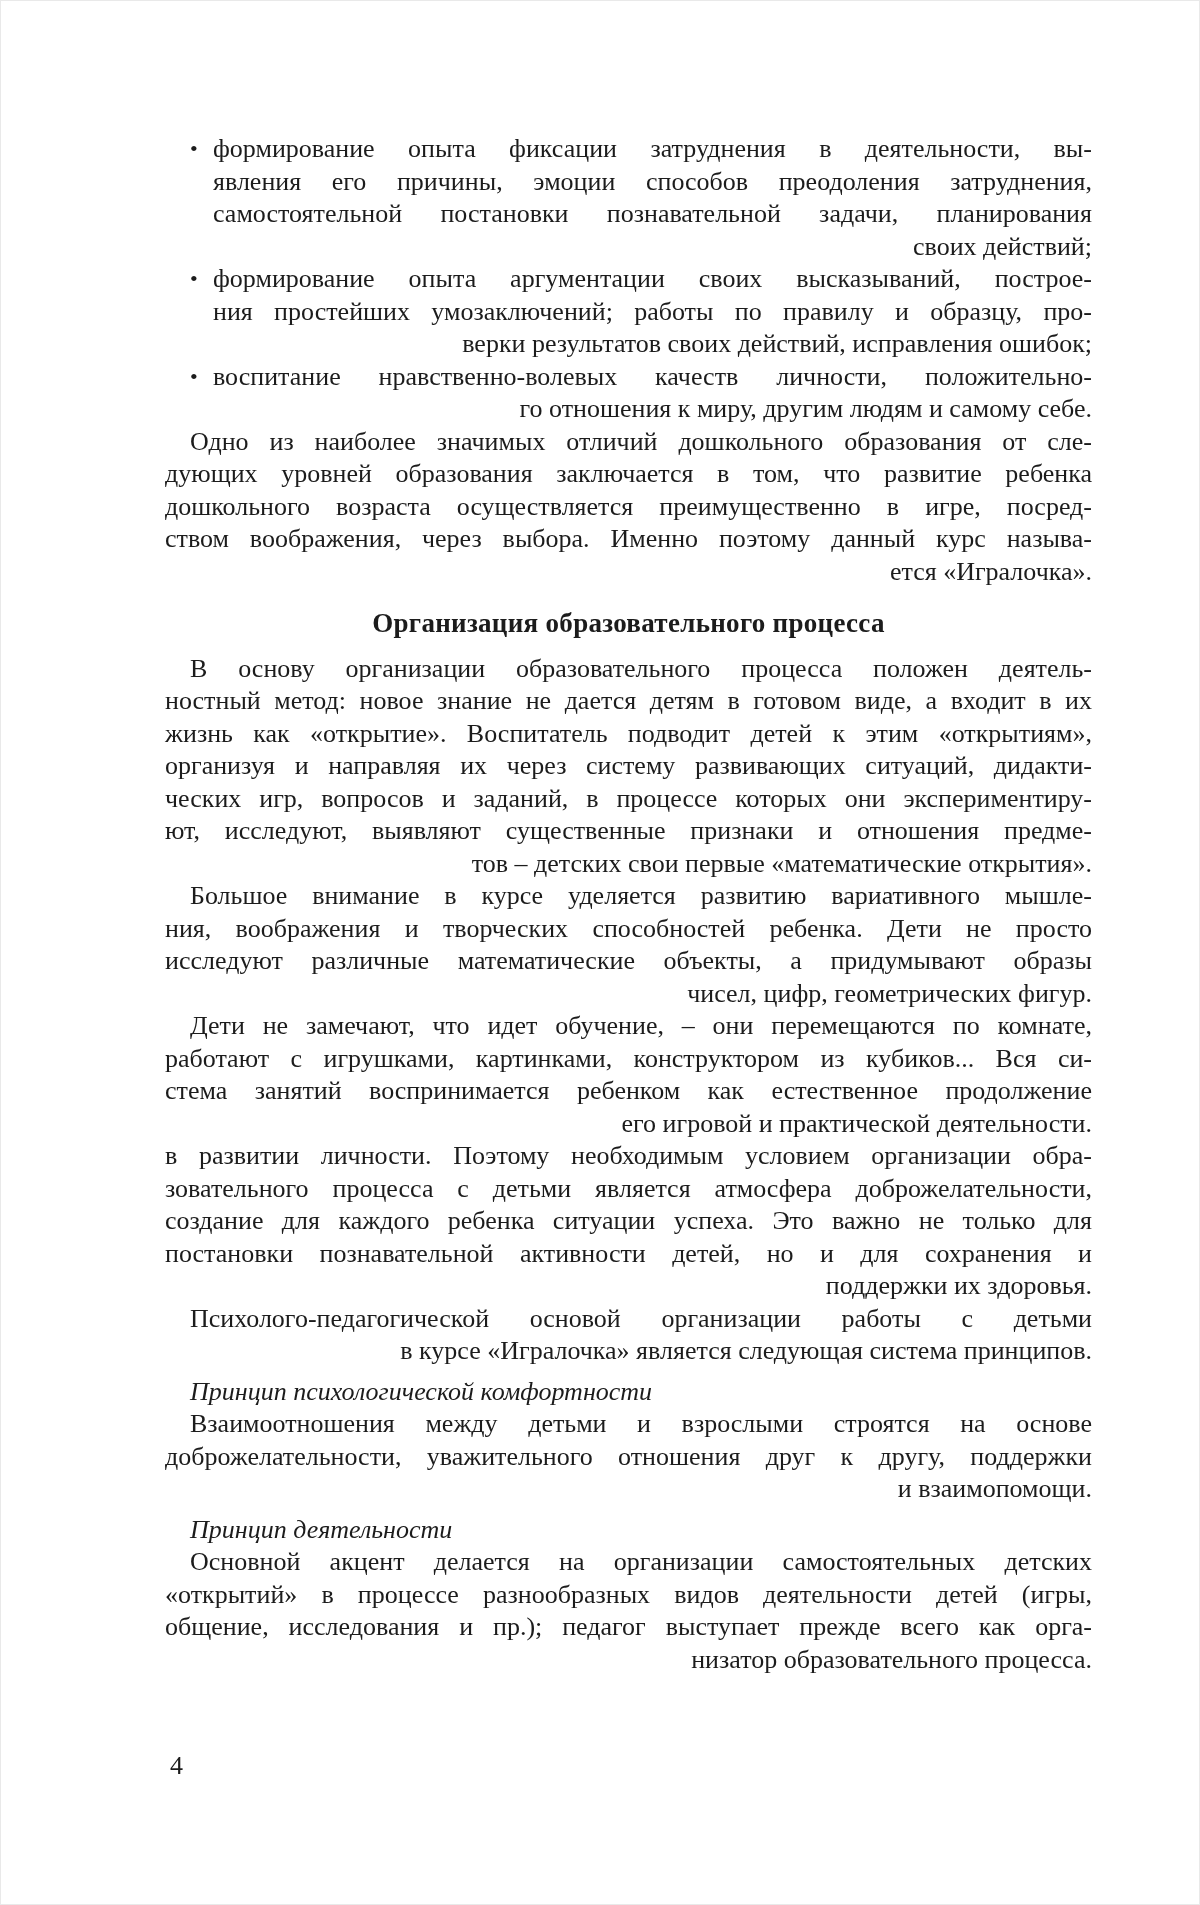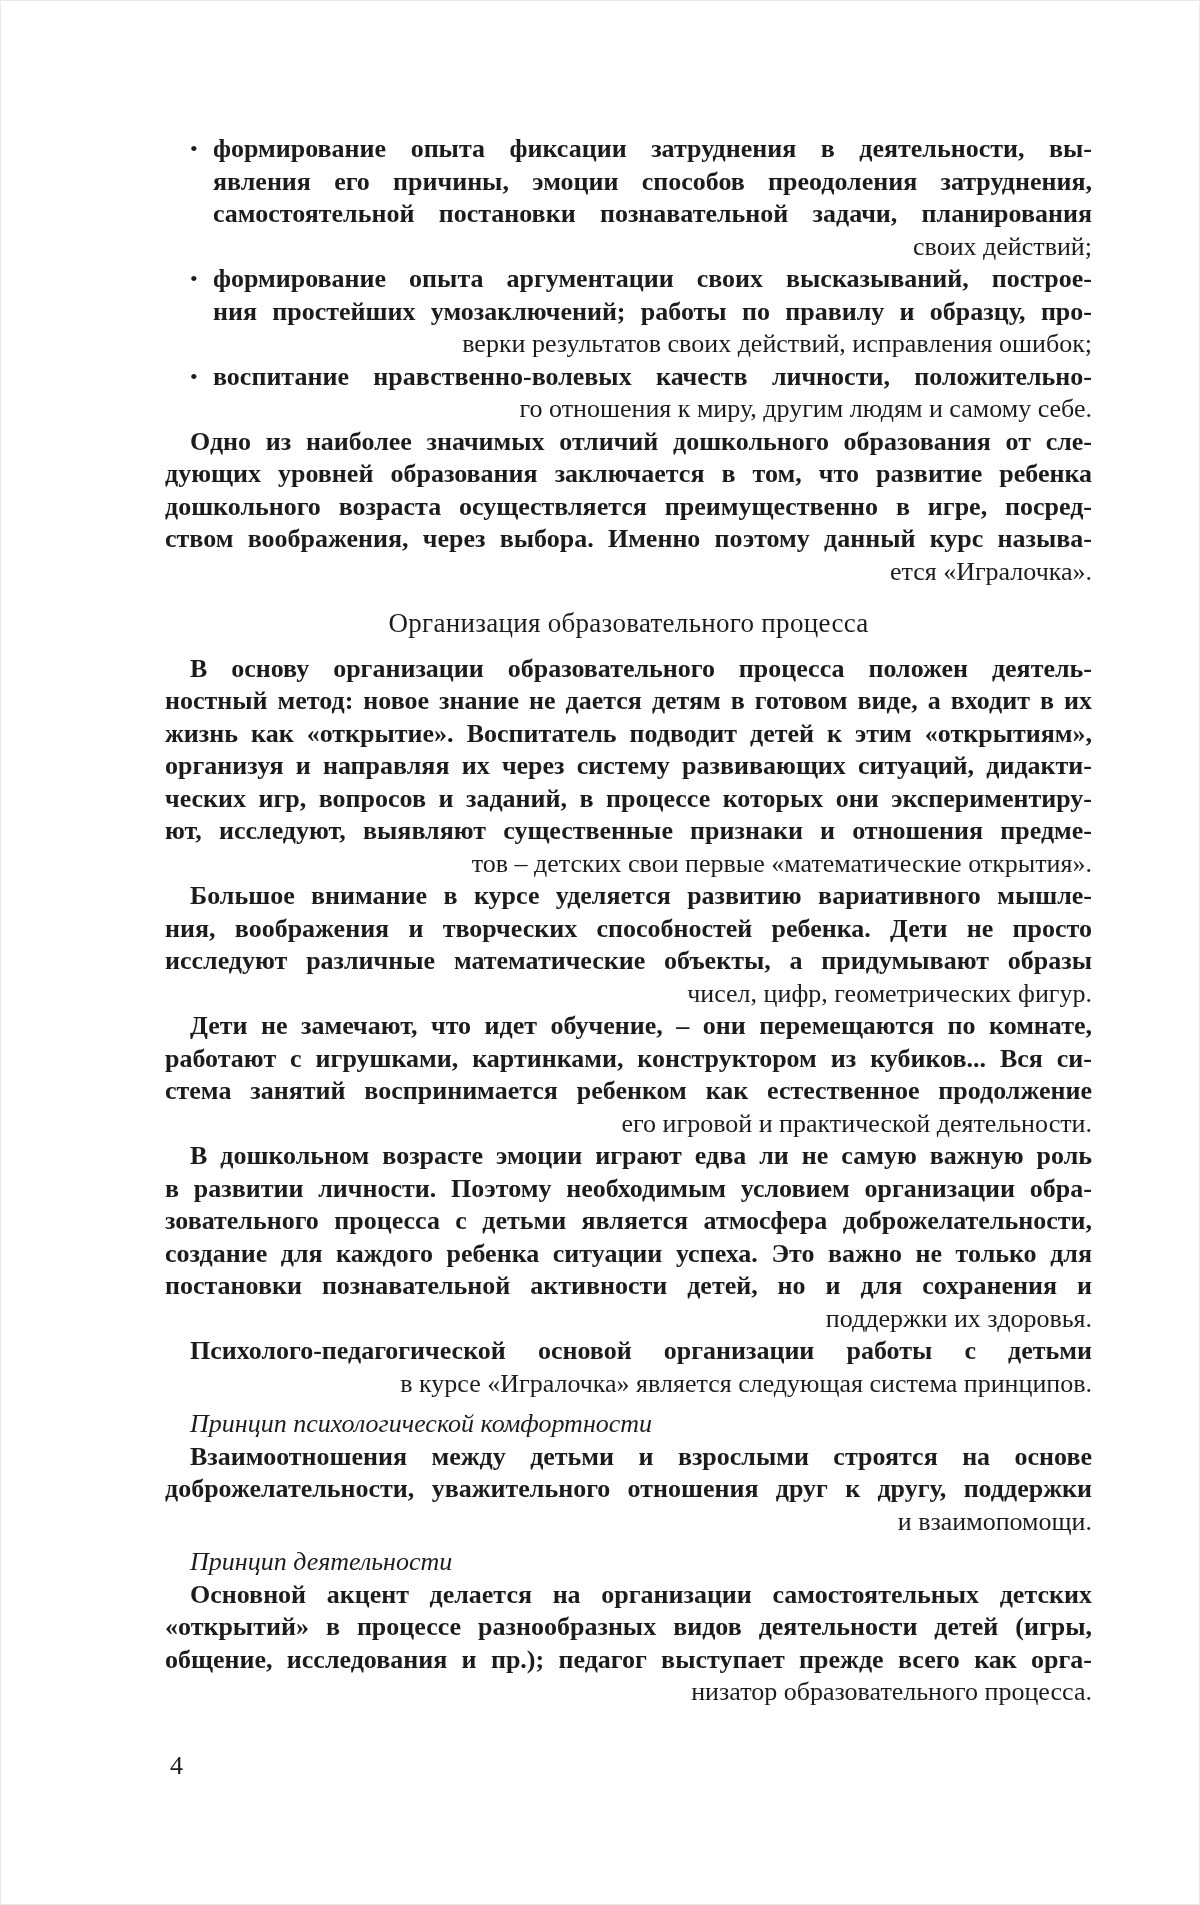--- a/index.html
+++ b/index.html
@@ -21,33 +21,32 @@
   }
   .block { margin: 0; }
   .line {
     white-space: nowrap;      
     text-align: right;
   }
   .line.just {
     white-space: normal;
     text-align: justify;
     text-align-last: justify; 
-    font-weight: bold;
   }
   .para .line.first { padding-left: 25px; }
   .bullet-item { position: relative; padding-left: 48px; }
   .bullet-item .line.first { padding-left: 0; }
   .bullet-marker {
     position: absolute;
     left: 25px; top: 0;
     font-size: 22px;
     line-height: 32.5px;
   }
   .section-heading {
-    font-weight: normal;
+    font-weight: bold;
     text-align: center;
     font-size: 27px;
     margin-top: 19px;
     margin-bottom: 13px;
     letter-spacing: 0.3px;
   }
   .principle-subheading {
     font-weight: normal;
     font-style: italic;
     padding-left: 25px;
@@ -105,21 +104,20 @@
       <div class="line just">исследуют различные математические объекты, а придумывают образы</div>
       <div class="line">чисел, цифр, геометрических фигур.</div>
     </div>
     <div class="block para">
       <div class="line first just">Дети не замечают, что идет обучение, – они перемещаются по комнате,</div>
       <div class="line just">работают с игрушками, картинками, конструктором из кубиков... Вся си-</div>
       <div class="line just">стема занятий воспринимается ребенком как естественное продолжение</div>
       <div class="line">его игровой и практической деятельности.</div>
     </div>
     <div class="block para">
-      <div class="line first just">В дошкольном возрасте эмоции играют едва ли не самую важную роль</div>
       <div class="line just">в развитии личности. Поэтому необходимым условием организации обра-</div>
       <div class="line just">зовательного процесса с детьми является атмосфера доброжелательности,</div>
       <div class="line just">создание для каждого ребенка ситуации успеха. Это важно не только для</div>
       <div class="line just">постановки познавательной активности детей, но и для сохранения и</div>
       <div class="line">поддержки их здоровья.</div>
     </div>
     <div class="block para">
       <div class="line first just">Психолого-педагогической основой организации работы с детьми</div>
       <div class="line">в курсе «Игралочка» является следующая система принципов.</div>
     </div>

